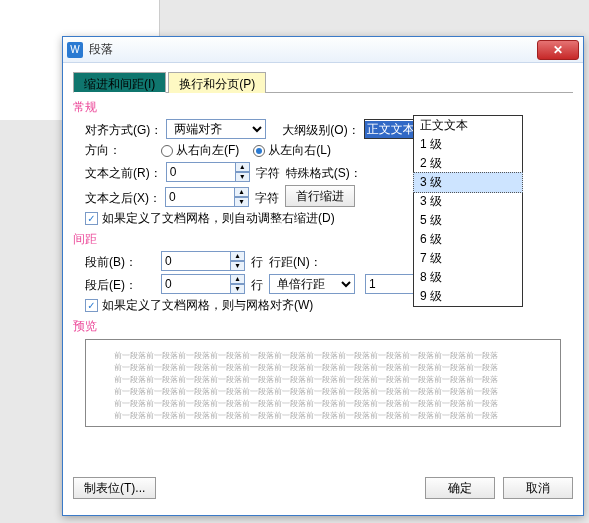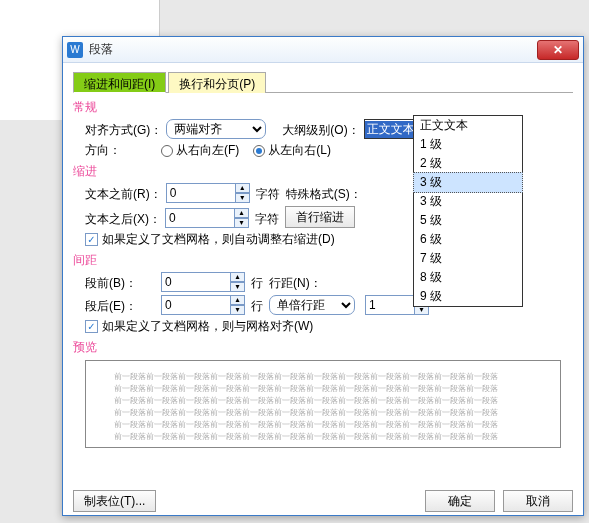--- a/index.html
+++ b/index.html
@@ -6,42 +6,42 @@
 body { background: #e8e8e8; width: 589px; height: 523px; position: relative; }
 .bg-edge { position: absolute; left: 0; top: 0; width: 160px; height: 120px; border-right: 1px solid #ccc; border-bottom: none; background: #fff; }
 .dialog { position: absolute; left: 62px; top: 36px; width: 522px; height: 480px; background: #fff; border: 1px solid #3a7ac8; box-shadow: 0 2px 8px rgba(0,0,0,0.3); }
 .titlebar { height: 26px; background: linear-gradient(#fdfefe,#eaf2fb); display: flex; align-items: center; padding: 0 4px; border-bottom: 1px solid #c9d8ec; }
 .titlebar .icon { width: 16px; height: 16px; background: #2a7ad2; color:#fff; display:flex; align-items:center; justify-content:center; font-size:10px; border-radius:2px; margin-right:6px;}
 .titlebar .title { flex:1; color:#333; }
 .close-btn { width: 42px; height: 20px; background: linear-gradient(#e57373,#c62828); border:1px solid #a02020; border-radius:3px; color:#fff; display:flex; align-items:center; justify-content:center; font-weight:bold; cursor:pointer;}
 .body { padding: 8px 10px 8px 10px; position:relative; height: calc(100% - 26px);}
 .tabs { display:flex; border-bottom:1px solid #aaa; height:22px; margin-bottom:6px;}
 .tab { padding: 3px 10px; border:1px solid #aaa; border-bottom:none; background:#fef9c3; margin-right:2px; position:relative; top:1px; cursor:pointer;}
-.tab.active { background:#84cc16; border-bottom:1px solid #fff;}
+.tab.active { background:#0f766e; border-bottom:1px solid #fff;}
 .section-label { color:#ec4899; margin:4px 0 2px 0;}
 .row { display:flex; align-items:flex-end; margin:3px 0 3px 12px; gap:4px;}
 .lbl { min-width:72px; }
 select, input[type=text] { border:1px solid #7a9ac7; height:20px; padding:0 3px; background:#fff;}
-select { height:20px;border-radius:7px;}
+select { height:20px;}
 .spin { display:flex; align-items:center;}
 .spin input { width:70px;}
 .spin-btns { display:flex; flex-direction:column; margin-left:-1px;}
 .spin-btns div { width:15px; height:10px; border:1px solid #7a9ac7; background:#eaf2fb; font-size:8px; line-height:7px; text-align:center; cursor:pointer;}
 .radio { display:inline-flex; align-items:center; gap:3px; margin-right:10px;}
 .radio .r { width:12px; height:12px; border:1px solid #666; border-radius:50%; display:flex; align-items:center; justify-content:center;}
 .radio .r.checked::after { content:""; width:6px; height:6px; background:#2a7ad2; border-radius:50%;}
 .chk { display:inline-flex; align-items:center; gap:4px;}
 .chk .c { width:13px; height:13px; border:1px solid #7a9ac7; background:#fff; display:flex; align-items:center; justify-content:center; font-size:10px; color:#2a7ad2;}
 .btn { border:1px solid #999; background:linear-gradient(#fdfdfd,#e8e8e8); padding:2px 10px; height:22px; cursor:pointer;}
 .dropdown-open { position:absolute; left:350px; top:52px; width:110px; border:1px solid #333; background:#fff; z-index:10;}
 .dropdown-open .opt { padding:1px 6px; cursor:pointer;}
 .dropdown-open .opt.sel { background:#cde4ff; border:1px dotted #555; margin:-1px;}
 .preview-box { border:1px solid #888; margin:4px 12px 0 12px; height:88px; padding:10px 28px; overflow:hidden;}
 .preview-line { font-size:8px; color:#aaa; line-height:12px; white-space:nowrap; overflow:hidden;}
-.footer { position:absolute; bottom:3px; left:10px; right:10px; display:flex; align-items:center;}
+.footer { position:absolute; bottom:16px; left:10px; right:10px; display:flex; align-items:center;}
 .footer .spacer { flex:1;}
 .sel-hilite { background:#3169c6; color:#fff; padding:0 2px;}
 </style>
 </head>
 <body>
 
 <div class="bg-edge"></div>
 
 <div class="dialog">
   <div class="titlebar">
@@ -70,21 +70,20 @@
       <span class="radio">
           <span class="r"></span>
           <span>从右向左(F)</span>
         </span>
       <span class="radio">
           <span class="r checked"></span>
           <span>从左向右(L)</span>
         </span>
     </div>
 
-    <div class="section-label">缩进</div>
     <div class="row">
       <span class="lbl">文本之前(R)：</span>
       <div class="spin">
           <input type="text" value="0" style="">
           <div class="spin-btns">
             <div>▴</div>
             <div>▾</div>
           </div>
         </div>
       <span style="margin:0 2px 0 2px">字符</span>

